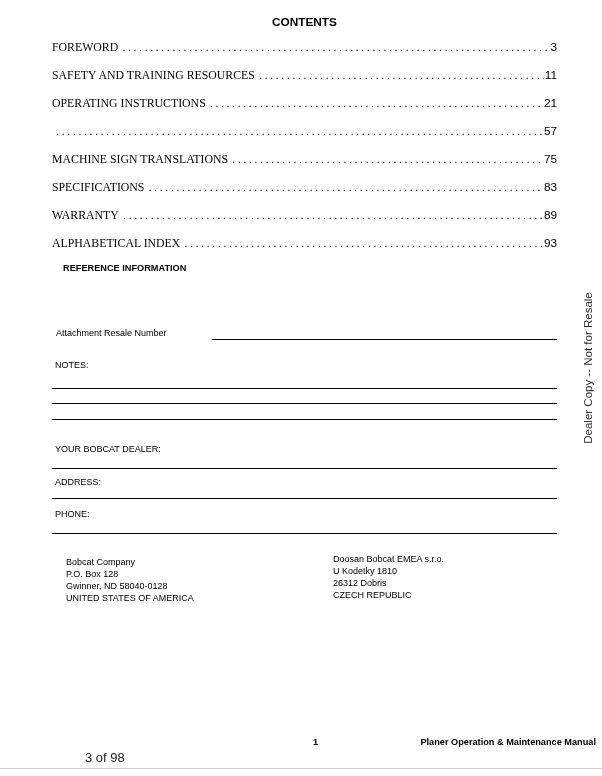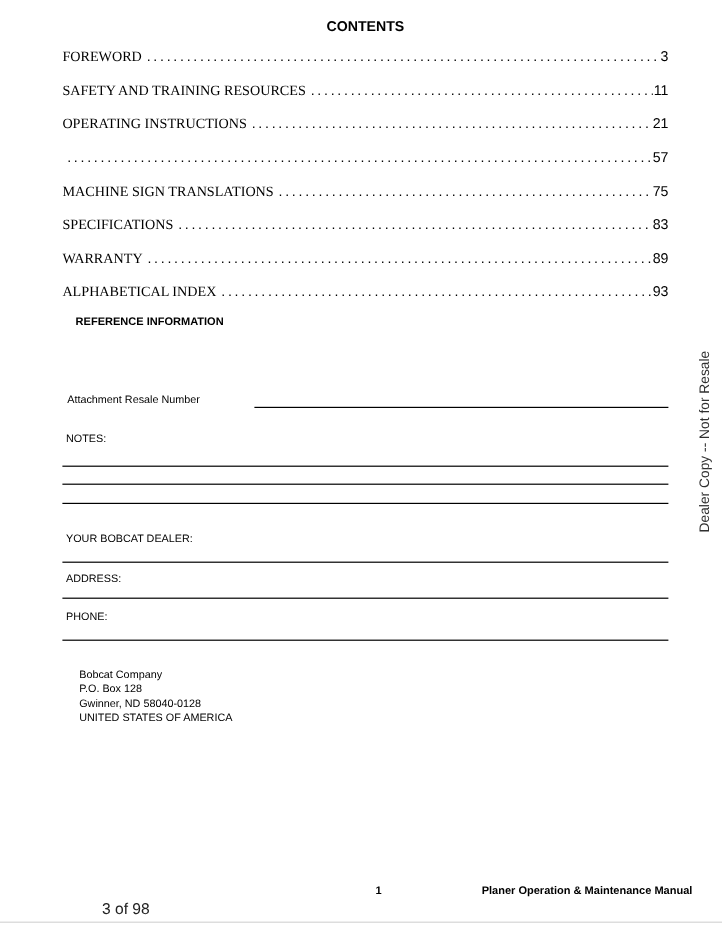--- a/index.html
+++ b/index.html
@@ -59,21 +59,21 @@
   .watermark {
     top: 368px; left: 588px;
     transform: translate(-50%, -50%) rotate(-90deg);
     transform-origin: center;
     white-space: nowrap;
     font-size: 11.5px;
     color: #2f2f2f;
   }
 
   .footer-pnum  { top: 737px; left: 313px; font-size: 9.2px; font-weight: bold; }
-  .footer-title { top: 737px; right: 25px;  font-size: 9.2px; font-weight: bold; }
+  .footer-title { top: 737px; right: 6px;  font-size: 9.2px; font-weight: bold; }
   .footer-sheet { top: 750px; left: 73px;  font-size: 13px; color: #222; padding-left: 12px; }
 
   .bottom-edge { top: 768px; left: 0; width: 602px; border-top: 1.5px solid #d5d5d5; }
 </style>
 </head>
 <body>
 
 <div class="page">
 
   <div class="abs doc-title">CONTENTS</div>
@@ -139,20 +139,26 @@
   <div class="abs small-label" style="top:509px; left:55px;">PHONE:</div>
   <div class="abs rule wide-line" style="top:533px;"></div>
 
   <div class="abs addr-block" style="top:556px; left:66px;">
     <div>Bobcat Company</div>
     <div>P.O. Box 128</div>
     <div>Gwinner, ND 58040-0128</div>
     <div>UNITED STATES OF AMERICA</div>
   </div>
 
+  <div class="abs addr-block" style="top:553px; left:333px;">
+    <div>Doosan Bobcat EMEA s.r.o.</div>
+    <div>U Kodetky 1810</div>
+    <div>26312 Dobris</div>
+    <div>CZECH REPUBLIC</div>
+  </div>
 
   <div class="abs watermark">Dealer Copy -- Not for Resale</div>
 
   <div class="abs footer-pnum">1</div>
   <div class="abs footer-title">Planer Operation &amp; Maintenance Manual</div>
   <div class="abs footer-sheet">3 of 98</div>
 
   <div class="abs bottom-edge"></div>
 
 </div>

